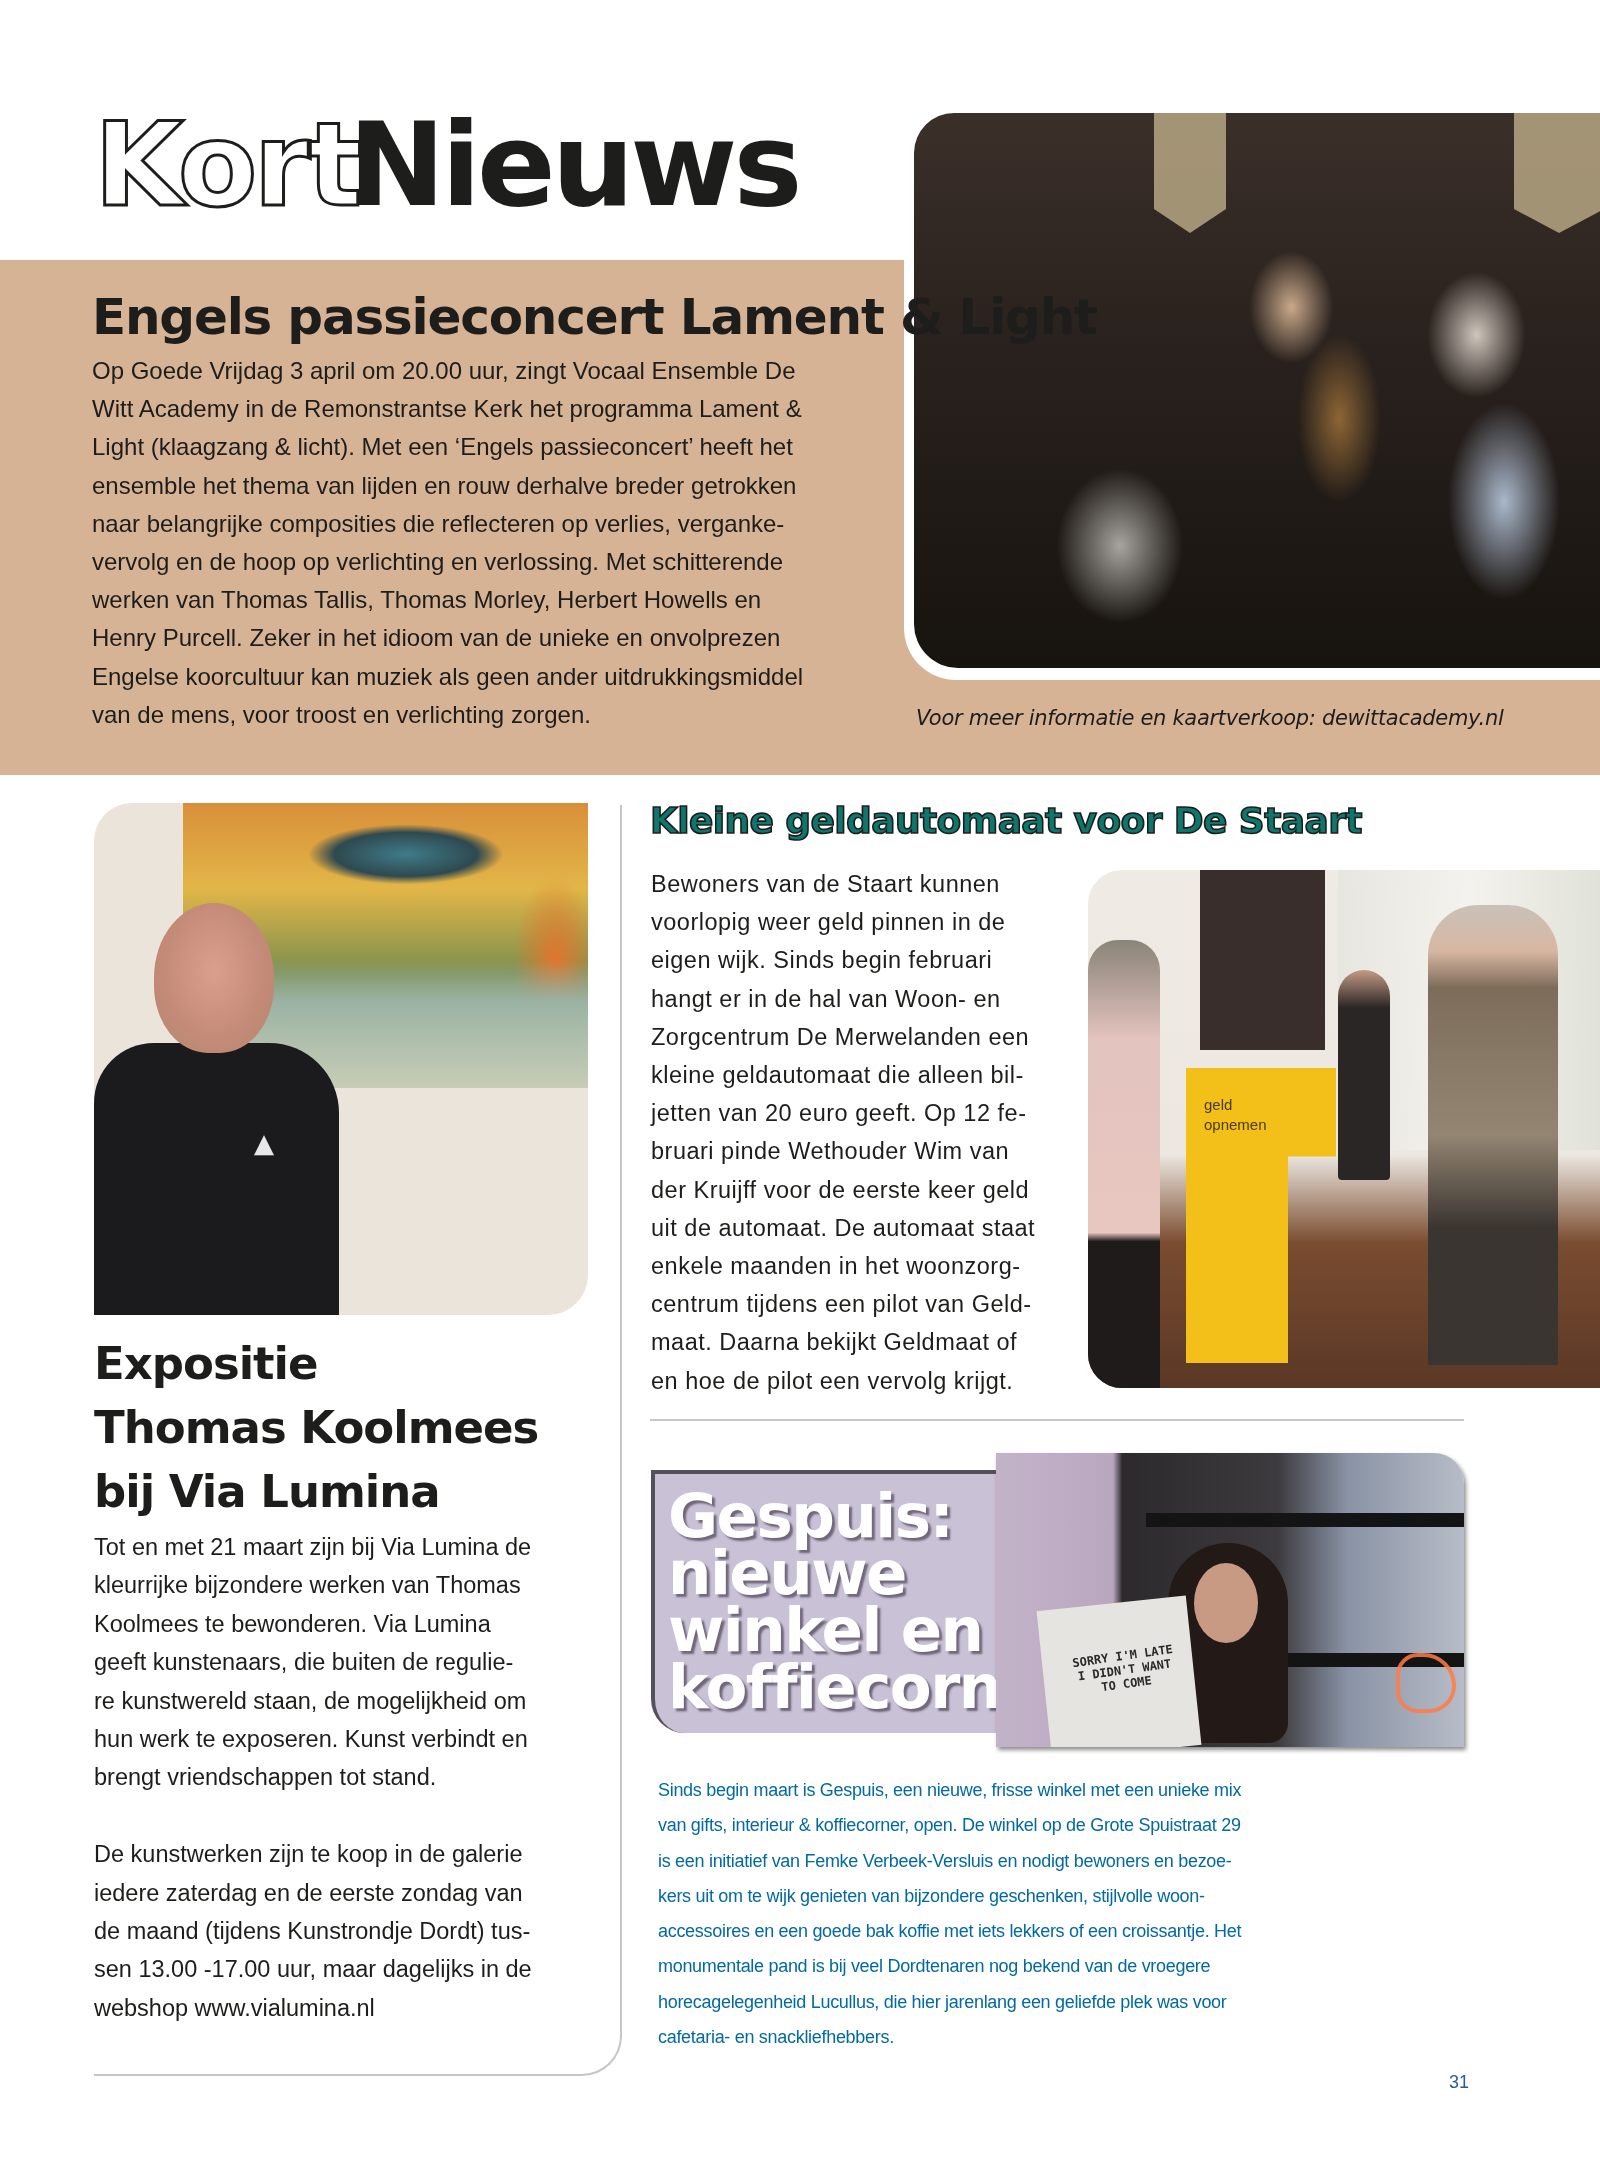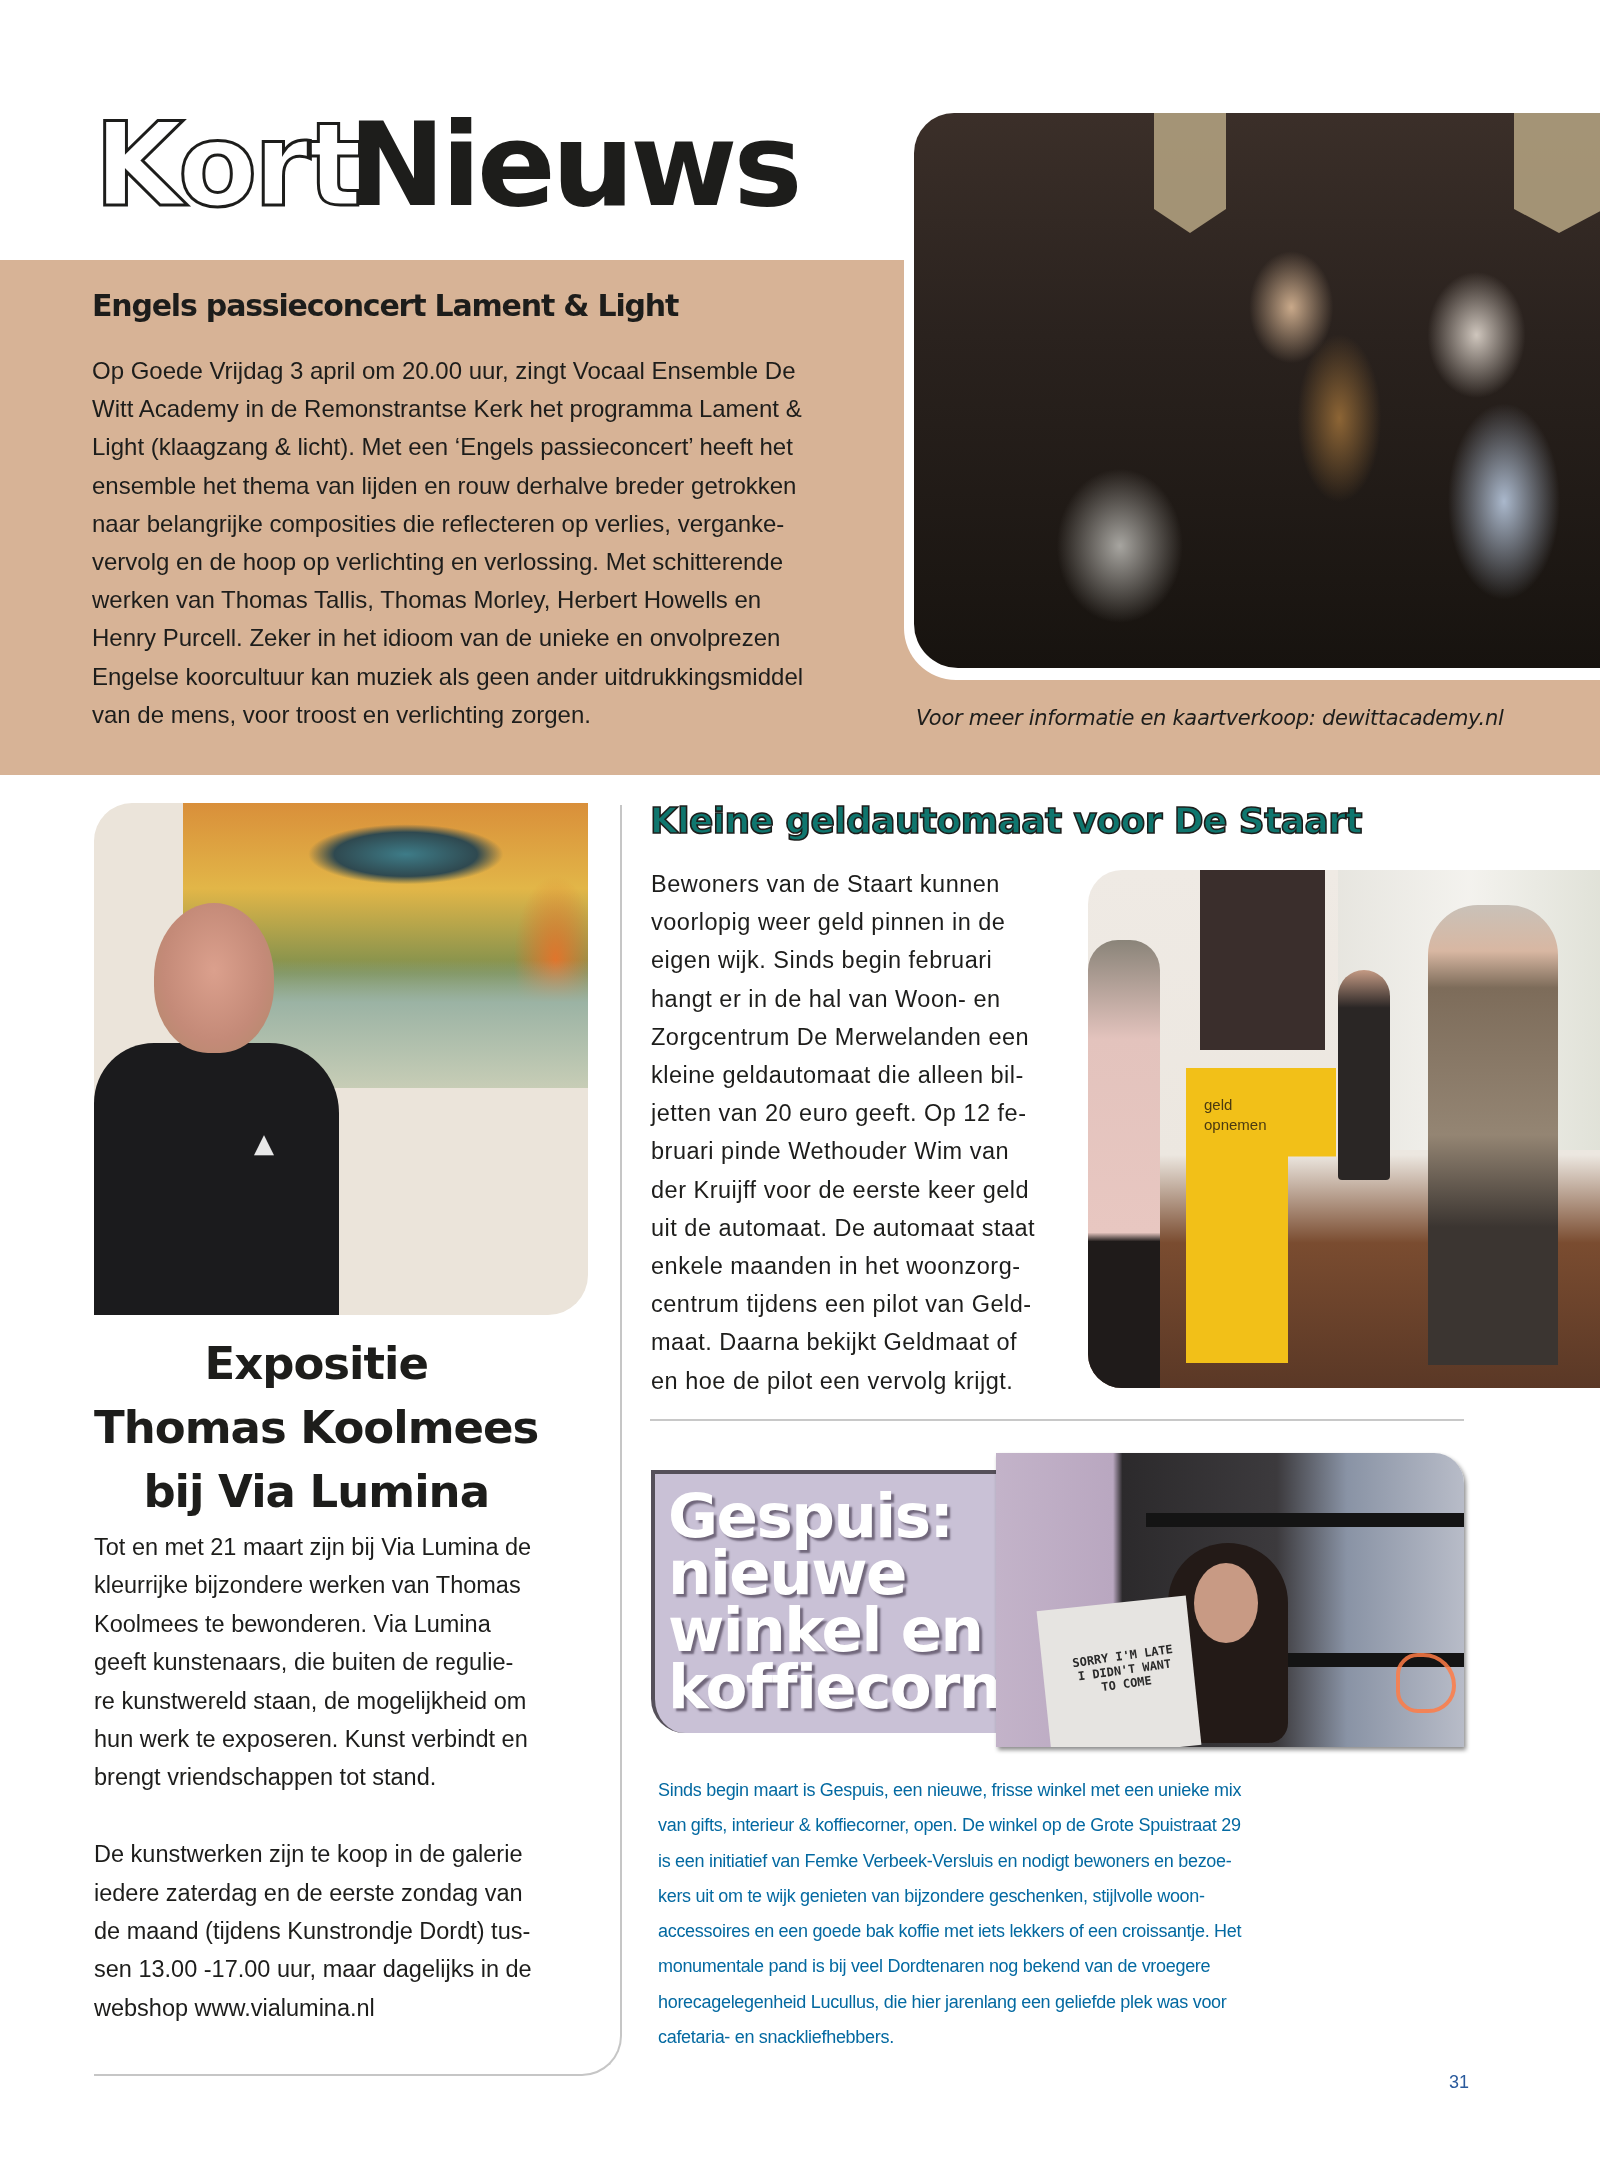--- a/index.html
+++ b/index.html
@@ -33,21 +33,21 @@
       radial-gradient(ellipse 80px 140px at 86% 70%, #aab8cc 0%, rgba(0,0,0,0) 70%),
       radial-gradient(ellipse 60px 120px at 62% 55%, #8d6535 0%, rgba(0,0,0,0) 70%),
       linear-gradient(180deg, #3b2f29 0%, #2a221e 40%, #17130f 100%);
   }
   .choir-photo .banner { position: absolute; top: 0; width: 72px; height: 120px; background: #bfae8a; opacity: .8; clip-path: polygon(0 0,100% 0,100% 80%,50% 100%,0 80%); }
   .choir-photo .banner.b1 { left: 240px; }
   .choir-photo .banner.b2 { left: 600px; width: 90px; }
 
   .concert-title {
     position: absolute; left: 92px; top: 288px; font-family: "DejaVu Sans", sans-serif; font-weight: bold;
-    font-size: 30px; letter-spacing: -1.2px; color: #1d1d1b; white-space: nowrap;
+    font-size: 50px; letter-spacing: -1.2px; color: #1d1d1b; white-space: nowrap;
   }
   .concert-body {
     position: absolute; left: 92px; top: 352px; width: 800px; font-family: "Liberation Sans", sans-serif;
     font-size: 24px; line-height: 38.2px; color: #1d1d1b;
   }
   .concert-body span { display: block; white-space: nowrap; }
   .concert-caption {
     position: absolute; left: 916px; top: 706px; font-family: "DejaVu Sans", sans-serif; font-style: italic;
     font-size: 21px; color: #1d1d1b; white-space: nowrap; letter-spacing: -0.3px;
   }
@@ -83,21 +83,21 @@
     position: absolute; left: 0; top: 150px; width: 245px; height: 290px; border-radius: 60px 70px 0 0;
     background: #1b1b1d;
   }
   .expo-photo .person .logo {
     position: absolute; left: 160px; top: 235px; color: #e8e8e8; font-size: 26px; font-weight: bold;
     font-family: "DejaVu Sans", sans-serif;
   }
 
   .expo-title {
     position: absolute; left: 94px; top: 1332px; font-family: "DejaVu Sans", sans-serif; font-weight: bold;
-    font-size: 45px; line-height: 64px; letter-spacing: -1px; color: #1d1d1b; text-align: center;
+    font-size: 45px; line-height: 64px; letter-spacing: -1px; color: #1d1d1b;
   }
   .expo-title span { display: block; white-space: nowrap; }
   .expo-body {
     position: absolute; left: 94px; top: 1528px; width: 500px; font-family: "Liberation Sans", sans-serif;
     font-size: 23.5px; line-height: 38.4px; color: #1d1d1b;
   }
   .expo-body span { display: block; white-space: nowrap; }
   .expo-body .gap { height: 38.4px; }
 
   

